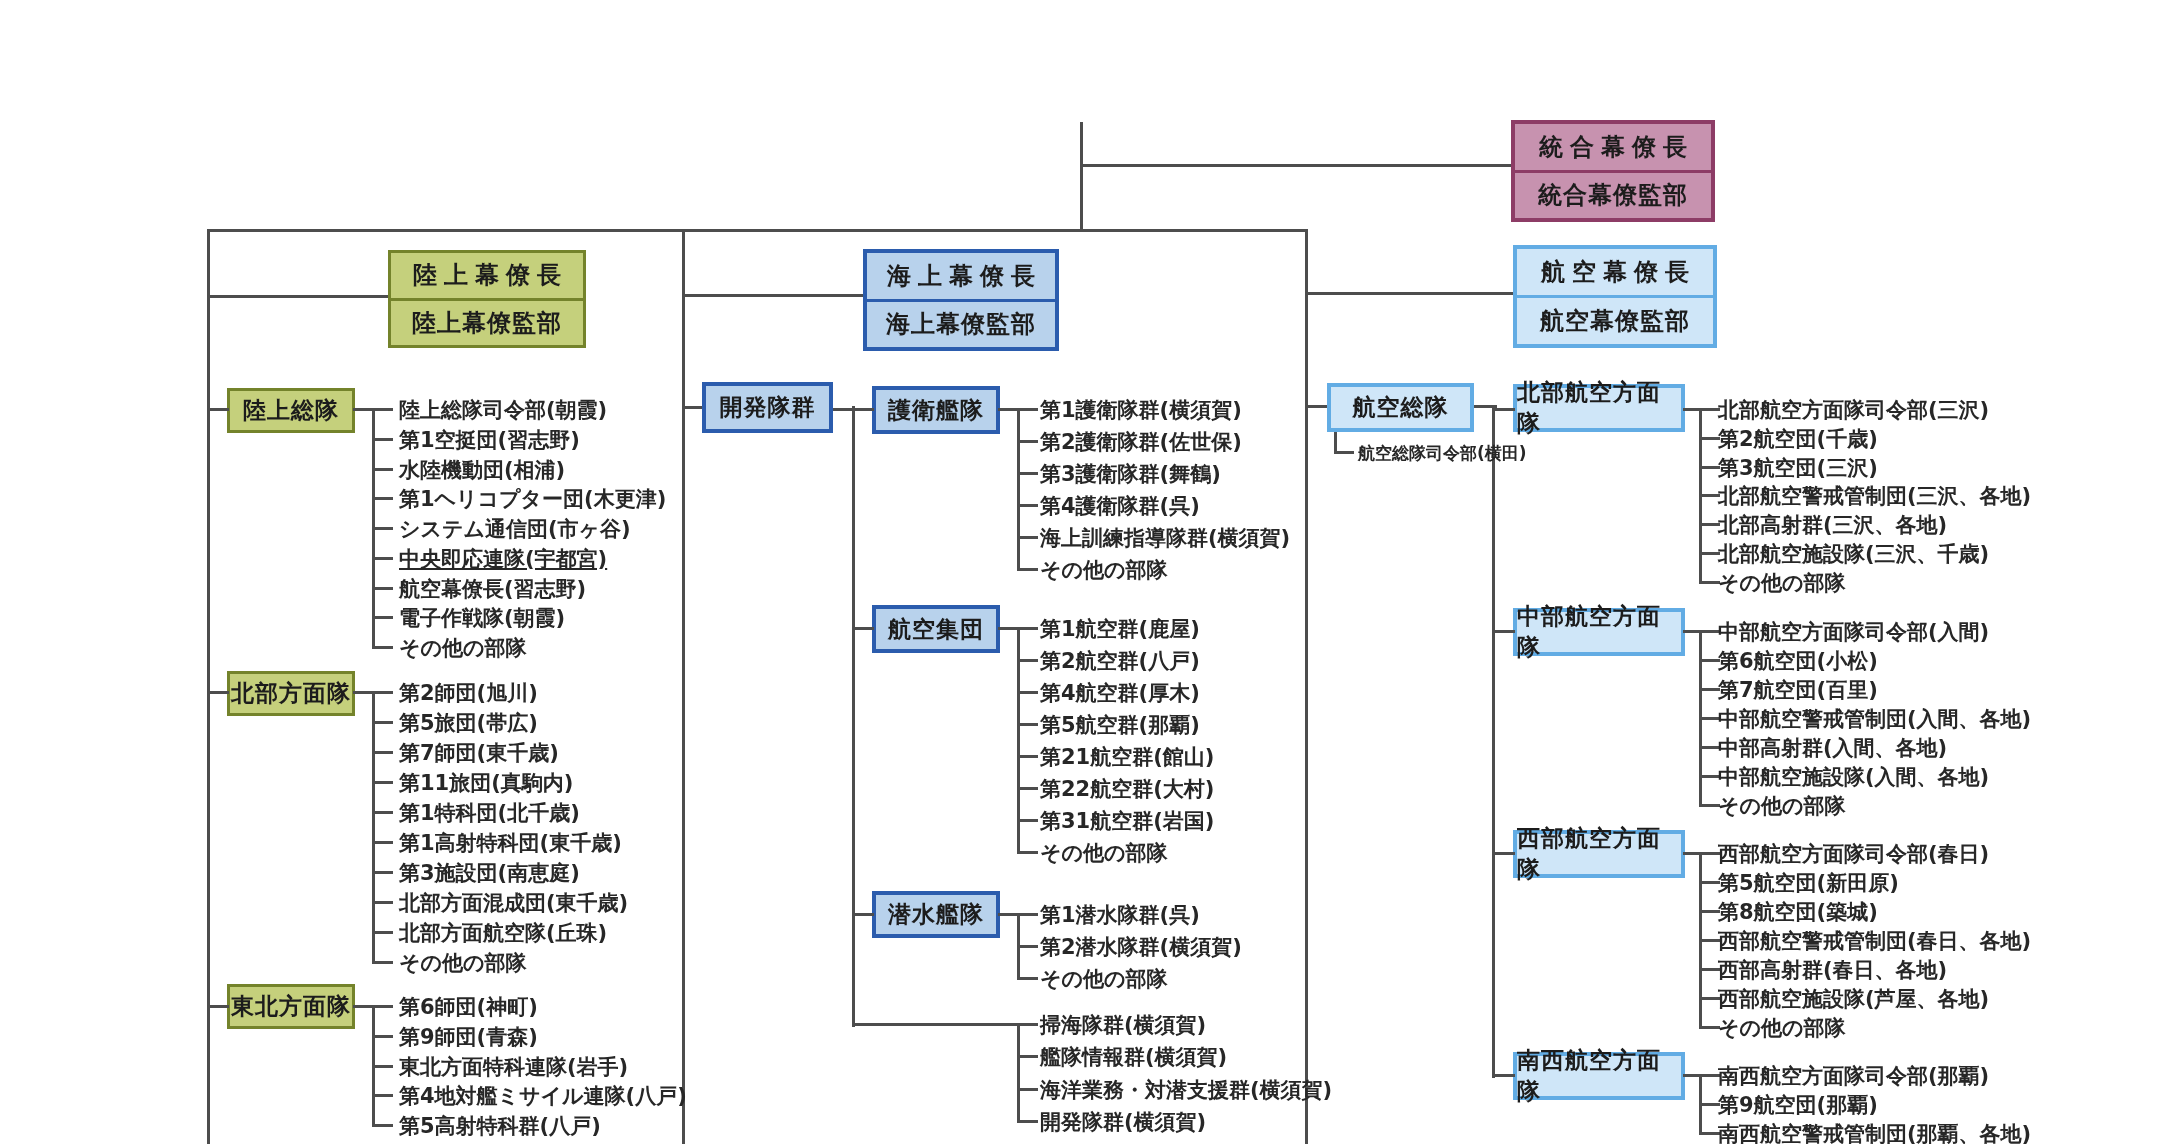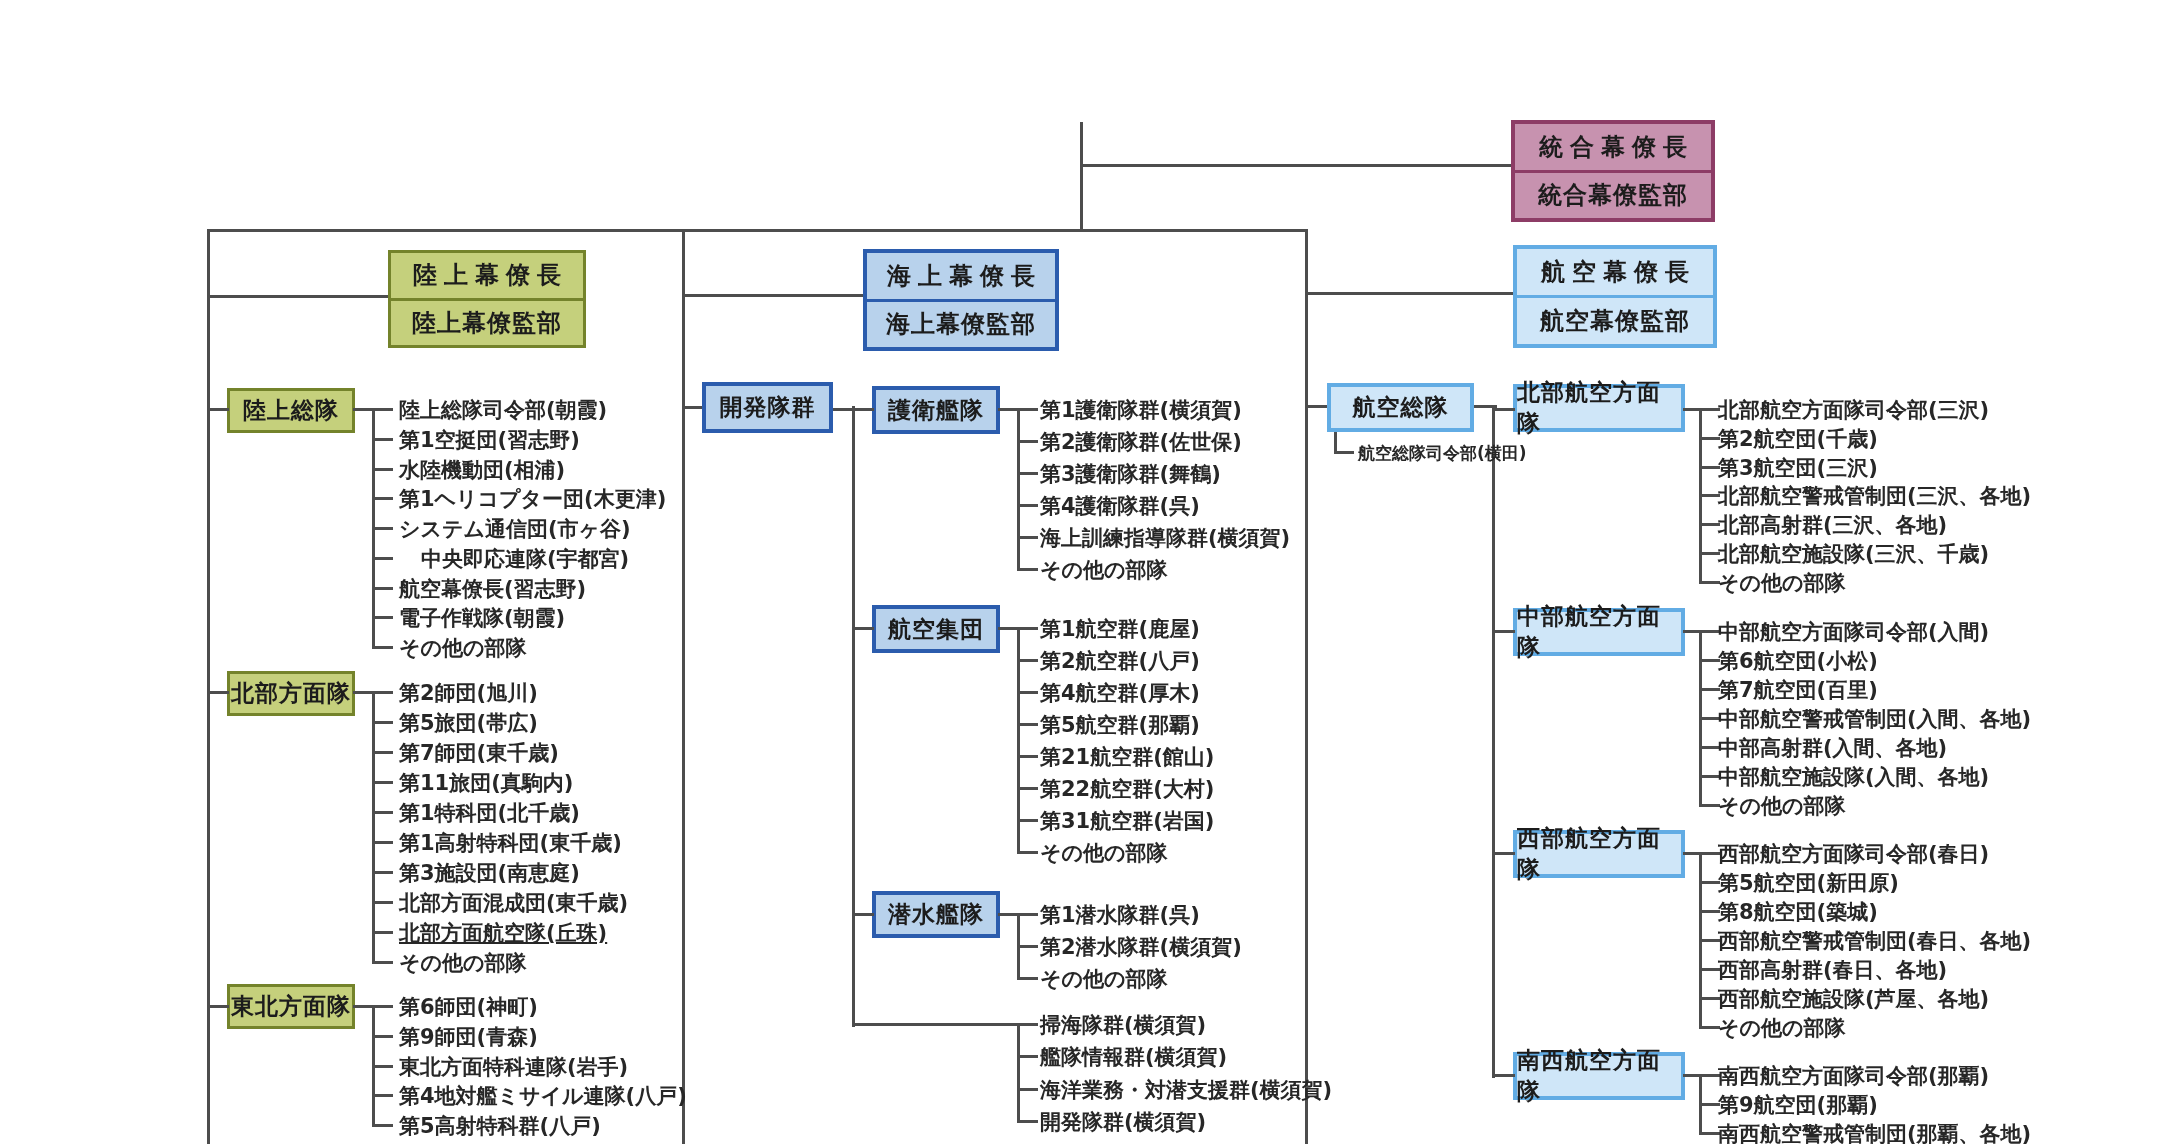--- a/index.html
+++ b/index.html
@@ -106,21 +106,21 @@
     <div class="leaf-label" style="left: 399px; top: 396px;">陸上総隊司令部(朝霞)</div>
     <div class="hline" style="left: 372px; top: 437.75px; width: 21px;"></div>
     <div class="leaf-label" style="left: 399px; top: 425.75px;">第1空挺団(習志野)</div>
     <div class="hline" style="left: 372px; top: 467.5px; width: 21px;"></div>
     <div class="leaf-label" style="left: 399px; top: 455.5px;">水陸機動団(相浦)</div>
     <div class="hline" style="left: 372px; top: 497.25px; width: 21px;"></div>
     <div class="leaf-label" style="left: 399px; top: 485.25px;">第1ヘリコプター団(木更津)</div>
     <div class="hline" style="left: 372px; top: 527px; width: 21px;"></div>
     <div class="leaf-label" style="left: 399px; top: 515px;">システム通信団(市ヶ谷)</div>
     <div class="hline" style="left: 372px; top: 556.75px; width: 21px;"></div>
-    <div class="leaf-label" style="left: 421px; top: 544.75px;">中央即応連隊(宇都宮)</div>
+    <div class="leaf-label" style="left: 399px; top: 544.75px; text-decoration: underline;">中央即応連隊(宇都宮)</div>
     <div class="hline" style="left: 372px; top: 586.5px; width: 21px;"></div>
     <div class="leaf-label" style="left: 399px; top: 574.5px;">航空幕僚長(習志野)</div>
     <div class="hline" style="left: 372px; top: 616.25px; width: 21px;"></div>
     <div class="leaf-label" style="left: 399px; top: 604.25px;">電子作戦隊(朝霞)</div>
     <div class="hline" style="left: 372px; top: 646px; width: 21px;"></div>
     <div class="leaf-label" style="left: 399px; top: 634px;">その他の部隊</div>
     <div class="unit-box theme-g" style="left: 227px; top: 671px; width: 128px; height: 45px;">北部方面隊</div>
     <div class="hline" style="left: 207px; top: 691px; width: 22px;"></div>
     <div class="hline" style="left: 353px; top: 691px; width: 22px;"></div>
     <div class="vline" style="left: 372px; top: 691px; height: 273px;"></div>
@@ -134,21 +134,21 @@
     <div class="leaf-label" style="left: 399px; top: 769px;">第11旅団(真駒内)</div>
     <div class="hline" style="left: 372px; top: 811px; width: 21px;"></div>
     <div class="leaf-label" style="left: 399px; top: 799px;">第1特科団(北千歳)</div>
     <div class="hline" style="left: 372px; top: 841px; width: 21px;"></div>
     <div class="leaf-label" style="left: 399px; top: 829px;">第1高射特科団(東千歳)</div>
     <div class="hline" style="left: 372px; top: 871px; width: 21px;"></div>
     <div class="leaf-label" style="left: 399px; top: 859px;">第3施設団(南恵庭)</div>
     <div class="hline" style="left: 372px; top: 901px; width: 21px;"></div>
     <div class="leaf-label" style="left: 399px; top: 889px;">北部方面混成団(東千歳)</div>
     <div class="hline" style="left: 372px; top: 931px; width: 21px;"></div>
-    <div class="leaf-label" style="left: 399px; top: 919px; text-decoration: underline;">北部方面航空隊(丘珠)</div>
+    <div class="leaf-label" style="left: 399px; top: 919px;">北部方面航空隊(丘珠)</div>
     <div class="hline" style="left: 372px; top: 961px; width: 21px;"></div>
     <div class="leaf-label" style="left: 399px; top: 949px;">その他の部隊</div>
     <div class="unit-box theme-g" style="left: 227px; top: 984px; width: 128px; height: 45px;">東北方面隊</div>
     <div class="hline" style="left: 207px; top: 1005px; width: 22px;"></div>
     <div class="hline" style="left: 353px; top: 1005px; width: 22px;"></div>
     <div class="vline" style="left: 372px; top: 1005px; height: 122.2px;"></div>
     <div class="hline" style="left: 372px; top: 1005px; width: 21px;"></div>
     <div class="leaf-label" style="left: 399px; top: 993px;">第6師団(神町)</div>
     <div class="hline" style="left: 372px; top: 1034.8px; width: 21px;"></div>
     <div class="leaf-label" style="left: 399px; top: 1022.8px;">第9師団(青森)</div>

